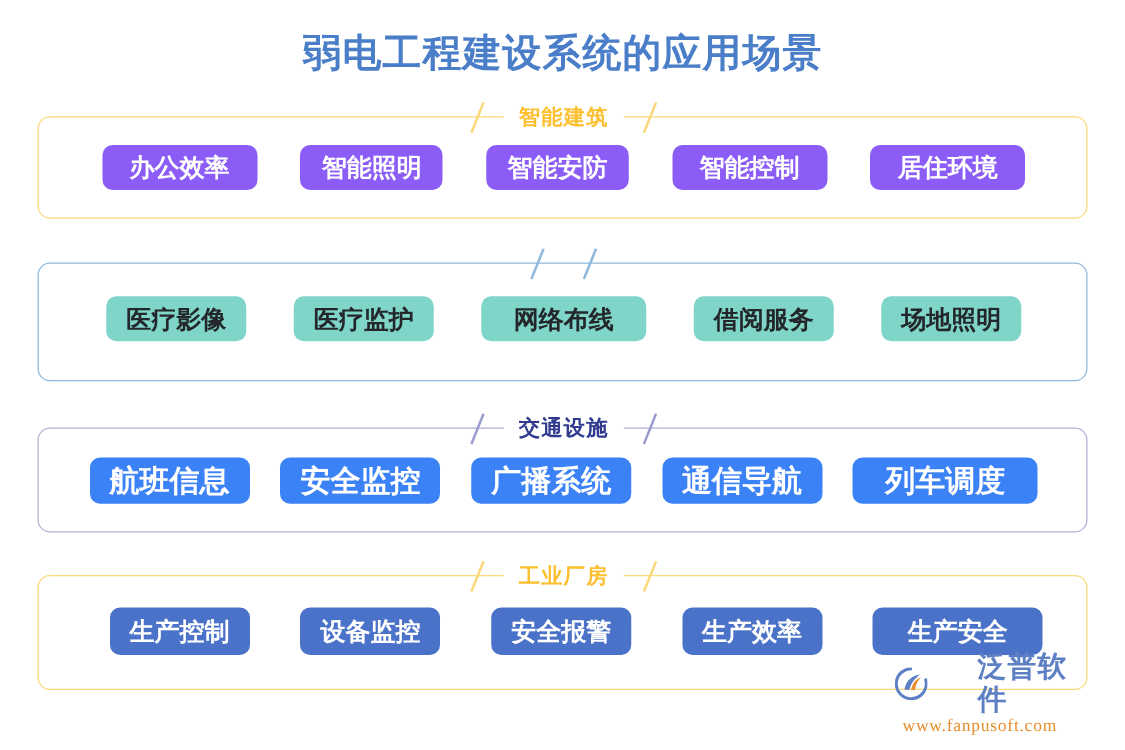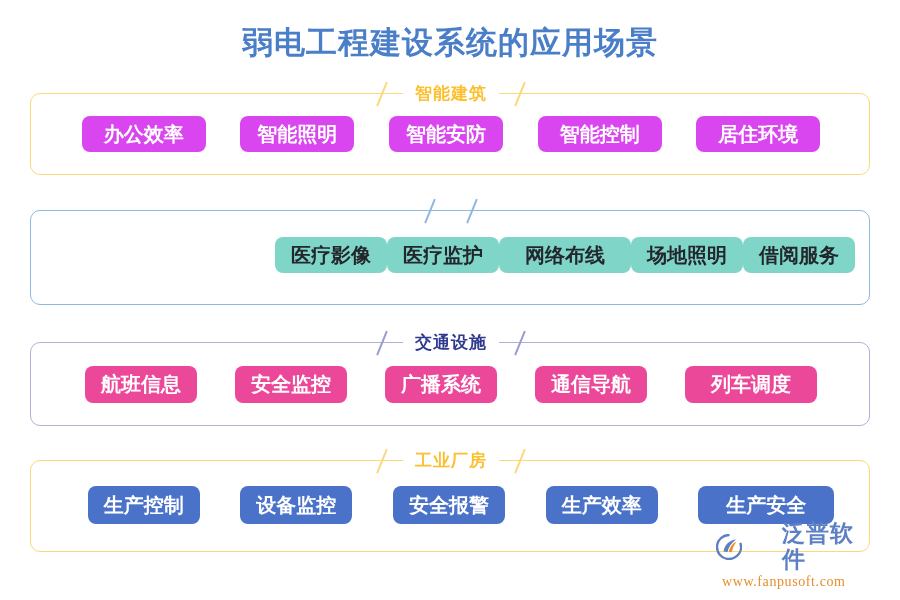--- a/index.html
+++ b/index.html
@@ -101,61 +101,61 @@
     position: absolute;
     left: 0;
     width: 840px;
     display: flex;
     align-items: center;
     justify-content: space-evenly;
     box-sizing: border-box;
     padding: 0 16px;
   }
   .sec1 .pill-row { top: 22px; }
-  .sec2 .pill-row { top: 26px; justify-content: flex-end; }
+  .sec2 .pill-row { top: 26px; }
   .sec3 .pill-row { top: 23px; }
   .sec4 .pill-row { top: 25px; }
 
   .pill {
     display: flex;
     align-items: center;
     justify-content: center;
     border-radius: 8px;
     white-space: nowrap;
     font-weight: bold;
     font-family: "Liberation Serif", "DejaVu Serif", serif;
     box-sizing: border-box;
   }
 
   
   .sec1 .pill {
-    background: #d946ef;
+    background: #8b5cf6;
     color: #ffffff;
     height: 36px;
     font-size: 20px;
     padding: 0 17px;
   }
   .sec1 .pill.wide { padding: 0 22px; }
 
   
   .sec2 .pill {
     background: #7fd6c8;
     color: #23262b;
     height: 36px;
     font-size: 20px;
     padding: 0 16px;
   }
   .sec2 .pill.wide { padding: 0 26px; }
 
   
   .sec3 .pill {
-    background: #ec4899;
+    background: #3b82f6;
     color: #ffffff;
     height: 37px;
-    font-size: 20px;
+    font-size: 24px;
     padding: 0 16px;
   }
   .sec3 .pill.wide { padding: 0 26px; }
 
   
   .sec4 .pill {
     background: #4a72c8;
     color: #ffffff;
     height: 38px;
     font-size: 20px;
@@ -226,22 +226,22 @@
 
 <div class="section sec2">
   <div class="sec-header">
     <span class="slash"></span>
     <span class="slash"></span>
   </div>
   <div class="pill-row">
     <div class="pill">医疗影像</div>
     <div class="pill">医疗监护</div>
     <div class="pill wide">网络布线</div>
+    <div class="pill">借阅服务</div>
     <div class="pill">场地照明</div>
-    <div class="pill">借阅服务</div>
   </div>
 </div>
 
 <div class="section sec3">
   <div class="sec-header">
     <span class="slash"></span>
     <span class="mask">
       <span class="sec-title">交通设施</span>
     </span>
     <span class="slash"></span>

